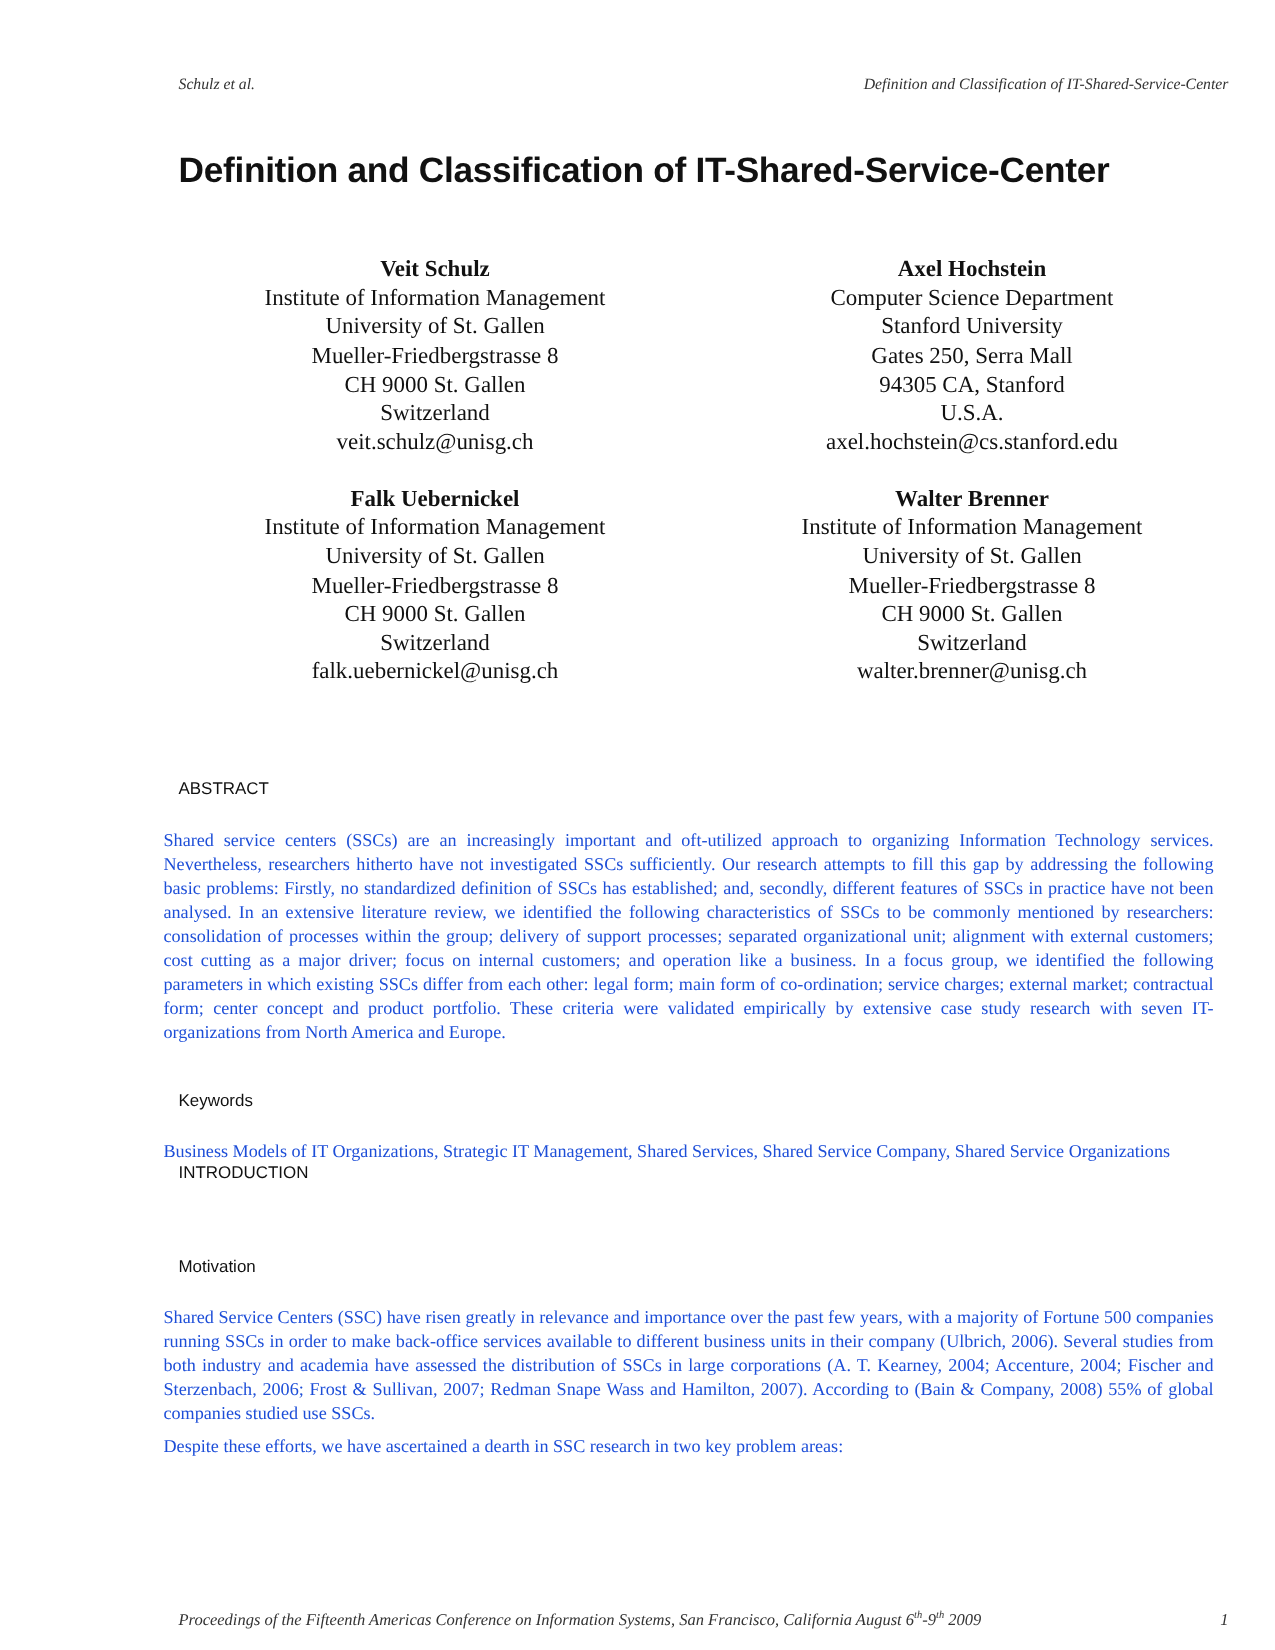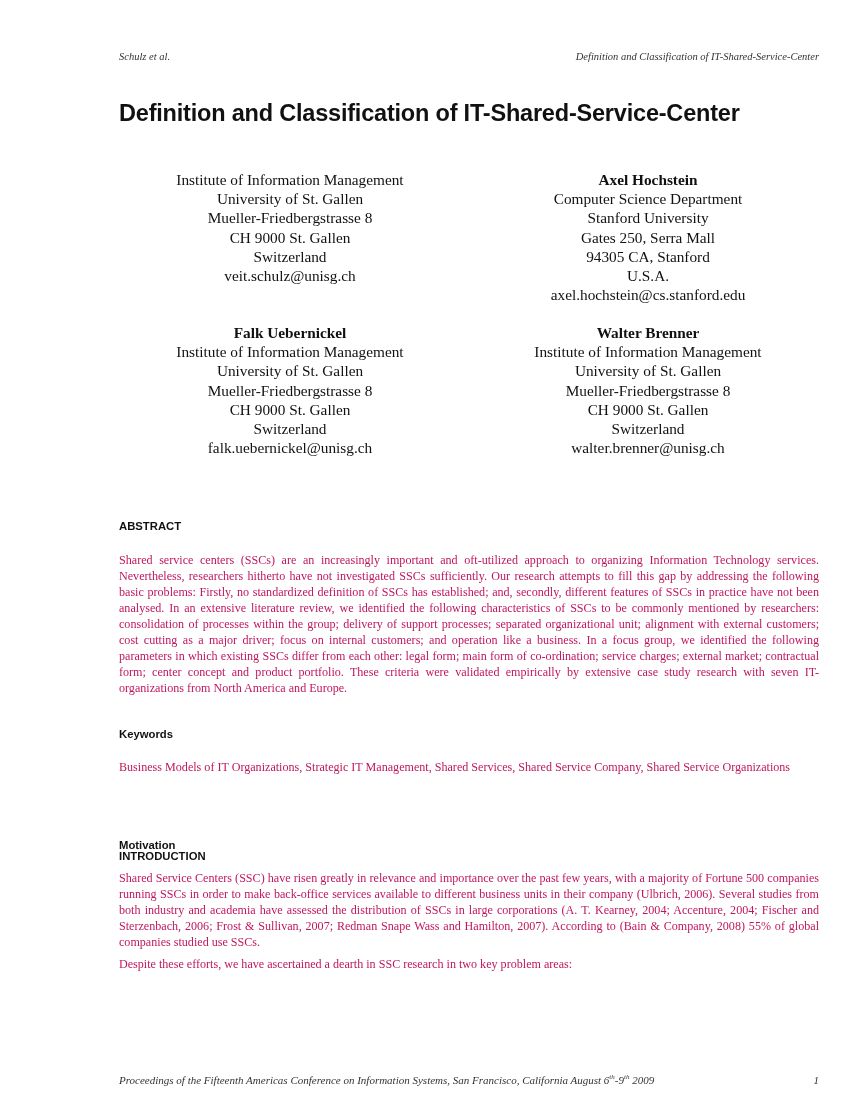--- a/index.html
+++ b/index.html
@@ -11,42 +11,43 @@
     .running-head .right { position: absolute; right: 0; top: 0; }
     .title { position: absolute; top: 100px; left: 75px; right: 60px; margin: 0;
       font-family: "Liberation Sans", sans-serif; font-weight: bold; font-size: 23.5px; letter-spacing: -0.2px; color: #111; }
     .author { position: absolute; width: 330px; text-align: center;
       font-family: "Liberation Serif", serif; font-size: 15.3px; line-height: 19.2px; color: #111; }
     .author .name { font-weight: bold; }
     .a1 { left: 81px; top: 170px; }
     .a2 { left: 439px; top: 170px; }
     .a3 { left: 81px; top: 323px; }
     .a4 { left: 439px; top: 323px; }
-    .h { position: absolute; left: 75px; margin: 0; font-family: "Liberation Sans", sans-serif; font-weight: bold; font-size: 11.3px; color: #111; }
-    .p { position: absolute; left: 75px; width: 700px; margin: 0; font-family: "Liberation Serif", serif;
-      font-size: 12.1px; line-height: 16px; text-align: justify; color: #be185d; }
+    .h { position: absolute; left: 75px; margin: 0; font-family: "Liberation Sans", sans-serif; font-weight: normal; font-size: 11.3px; color: #111; }
+    .p { position: absolute; left: 65px; width: 700px; margin: 0; font-family: "Liberation Serif", serif;
+      font-size: 12.1px; line-height: 16px; text-align: justify; color: #1d4ed8; }
     .footer { position: absolute; top: 1074px; left: 75px; right: 75px; height: 14px;
       font-family: "Liberation Serif", serif; font-style: italic; font-size: 11px; color: #333; }
     .footer .left { position: absolute; left: 0; top: 0; }
     .footer .right { position: absolute; right: 0; top: 0; }
     sup { font-size: 7px; vertical-align: super; line-height: 0; }
   </style>
 </head>
 <body>
 
 <div class="page">
 
   <div class="running-head">
     <span class="left">Schulz et al.</span>
     <span class="right">Definition and Classification of IT-Shared-Service-Center</span>
   </div>
 
   <h1 class="title">Definition and Classification of IT-Shared-Service-Center</h1>
 
   <div class="author a1">
+    <div class="name">Veit Schulz</div>
     <div>Institute of Information Management</div>
     <div>University of St. Gallen</div>
     <div>Mueller-Friedbergstrasse 8</div>
     <div>CH 9000 St. Gallen</div>
     <div>Switzerland</div>
     <div>veit.schulz@unisg.ch</div>
   </div>
 
   <div class="author a2">
     <div class="name">Axel Hochstein</div>
@@ -77,21 +78,21 @@
     <div>Switzerland</div>
     <div>walter.brenner@unisg.ch</div>
   </div>
 
   <h2 class="h" style="top:520px;">ABSTRACT</h2>
   <p class="p" style="top:552px;">Shared service centers (SSCs) are an increasingly important and oft-utilized approach to organizing Information Technology services. Nevertheless, researchers hitherto have not investigated SSCs sufficiently. Our research attempts to fill this gap by addressing the following basic problems: Firstly, no standardized definition of SSCs has established; and, secondly, different features of SSCs in practice have not been analysed. In an extensive literature review, we identified the following characteristics of SSCs to be commonly mentioned by researchers: consolidation of processes within the group; delivery of support processes; separated organizational unit; alignment with external customers; cost cutting as a major driver; focus on internal customers; and operation like a business. In a focus group, we identified the following parameters in which existing SSCs differ from each other: legal form; main form of co-ordination; service charges; external market; contractual form; center concept and product portfolio. These criteria were validated empirically by extensive case study research with seven IT-organizations from North America and Europe.</p>
 
   <h2 class="h" style="top:728px;text-align:right;">Keywords</h2>
   <p class="p" style="top:759px;">Business Models of IT Organizations, Strategic IT Management, Shared Services, Shared Service Company, Shared Service Organizations</p>
 
-  <h2 class="h" style="top:850px;">INTRODUCTION</h2>
+  <h2 class="h" style="top:776px;">INTRODUCTION</h2>
   <h3 class="h" style="top:839px;">Motivation</h3>
 
   <p class="p" style="top:870px;">Shared Service Centers (SSC) have risen greatly in relevance and importance over the past few years, with a majority of Fortune 500 companies running SSCs in order to make back-office services available to different business units in their company (Ulbrich, 2006). Several studies from both industry and academia have assessed the distribution of SSCs in large corporations (A. T. Kearney, 2004; Accenture, 2004; Fischer and Sterzenbach, 2006; Frost &amp; Sullivan, 2007; Redman Snape Wass and Hamilton, 2007). According to (Bain &amp; Company, 2008) 55% of global companies studied use SSCs.</p>
   <p class="p" style="top:956px;">Despite these efforts, we have ascertained a dearth in SSC research in two key problem areas:</p>
 
   <div class="footer">
     <span class="left"><span>Proceedings of the Fifteenth Americas Conference on Information Systems, San Francisco, California August 6</span><sup>th</sup><span>-9</span><sup>th</sup><span> 2009</span></span>
     <span class="right">1</span>
   </div>
 

